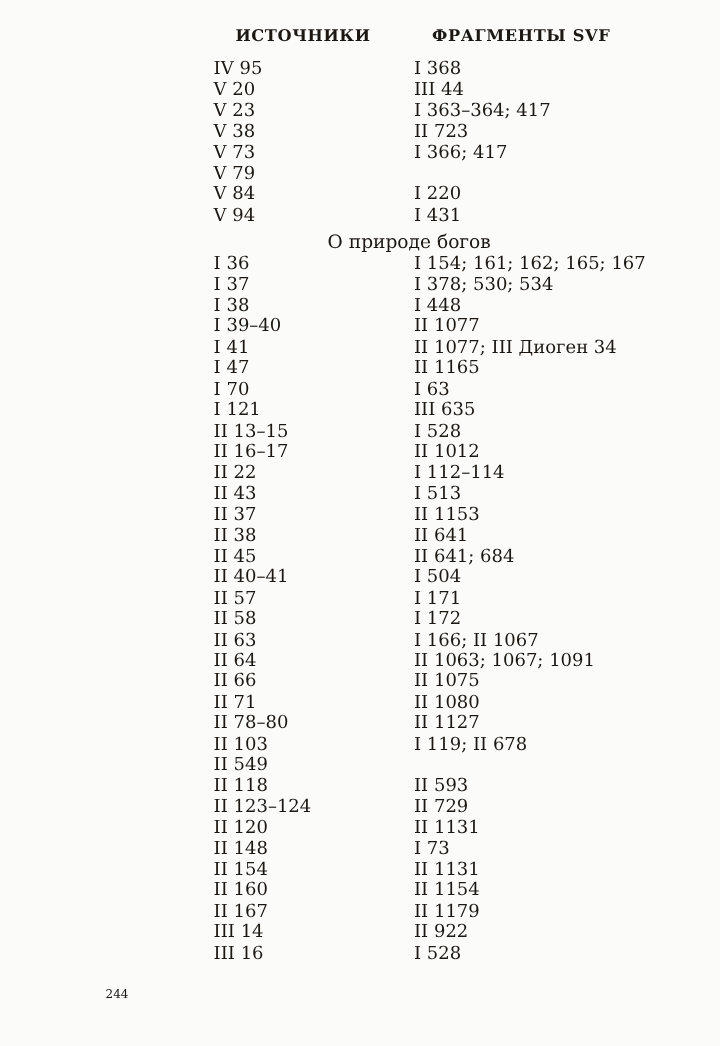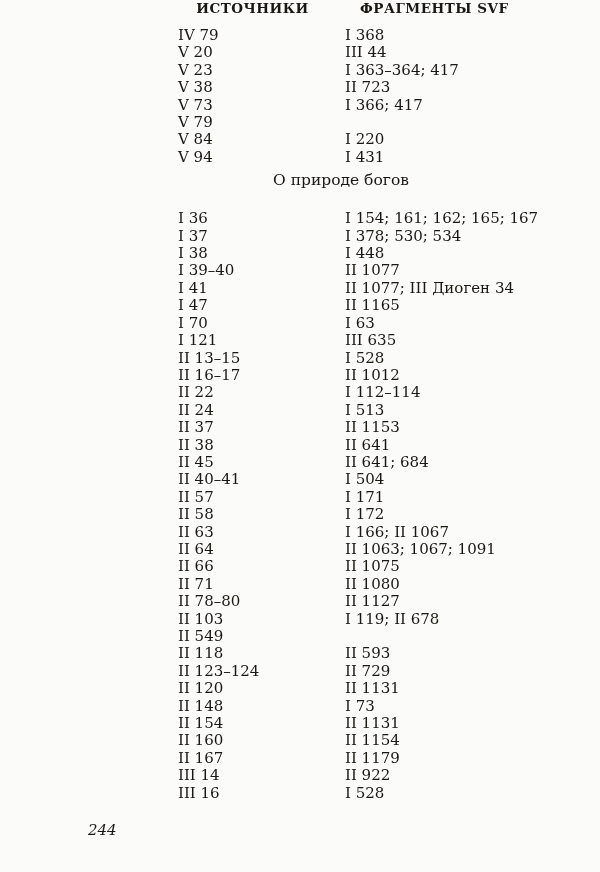--- a/index.html
+++ b/index.html
@@ -14,20 +14,21 @@
     color: #1b1712;
     position: relative;
     overflow: hidden;
   }
   .page {
     width: 600px;
     height: 872px;
     position: relative;
   }
   .table {
+    padding-top: 22px;
     padding-left: 178px;
     padding-right: 20px;
   }
   .header-row {
     display: flex;
     font-weight: bold;
     font-size: 13.5px;
     letter-spacing: 0.5px;
     line-height: 16px;
     margin-bottom: 11px;
@@ -49,46 +50,45 @@
   .col-left {
     width: 167px;
     flex: 0 0 167px;
   }
   .col-right {
     flex: 1;
   }
   .section-heading {
     font-size: 15.5px;
     line-height: 18px;
-    margin: 5px 0 21px 95px;
+    margin: 5px 0 0 95px;
     white-space: nowrap;
   }
   .page-number {
     position: absolute;
     left: 88px;
     top: 821px;
-    font-size: 15px;
+    font-size: 10px;
     line-height: 18px;
-    font-style: italic;
   }
 </style>
 </head>
 <body>
 
 <div class="page">
   <div class="table">
 
     <div class="header-row">
       <div class="hdr-left">ИСТОЧНИКИ</div>
       <div class="hdr-right">ФРАГМЕНТЫ SVF</div>
     </div>
 
     <div id="rows-section1">
         <div class="row">
-          <div class="col-left">IV 79</div>
+          <div class="col-left">IV 95</div>
           <div class="col-right">I 368</div>
         </div>
         <div class="row">
           <div class="col-left">V 20</div>
           <div class="col-right">III 44</div>
         </div>
         <div class="row">
           <div class="col-left">V 23</div>
           <div class="col-right">I 363–364; 417</div>
         </div>
@@ -154,21 +154,21 @@
         </div>
         <div class="row">
           <div class="col-left">II 16–17</div>
           <div class="col-right">II 1012</div>
         </div>
         <div class="row">
           <div class="col-left">II 22</div>
           <div class="col-right">I 112–114</div>
         </div>
         <div class="row">
-          <div class="col-left">II 24</div>
+          <div class="col-left">II 43</div>
           <div class="col-right">I 513</div>
         </div>
         <div class="row">
           <div class="col-left">II 37</div>
           <div class="col-right">II 1153</div>
         </div>
         <div class="row">
           <div class="col-left">II 38</div>
           <div class="col-right">II 641</div>
         </div>

